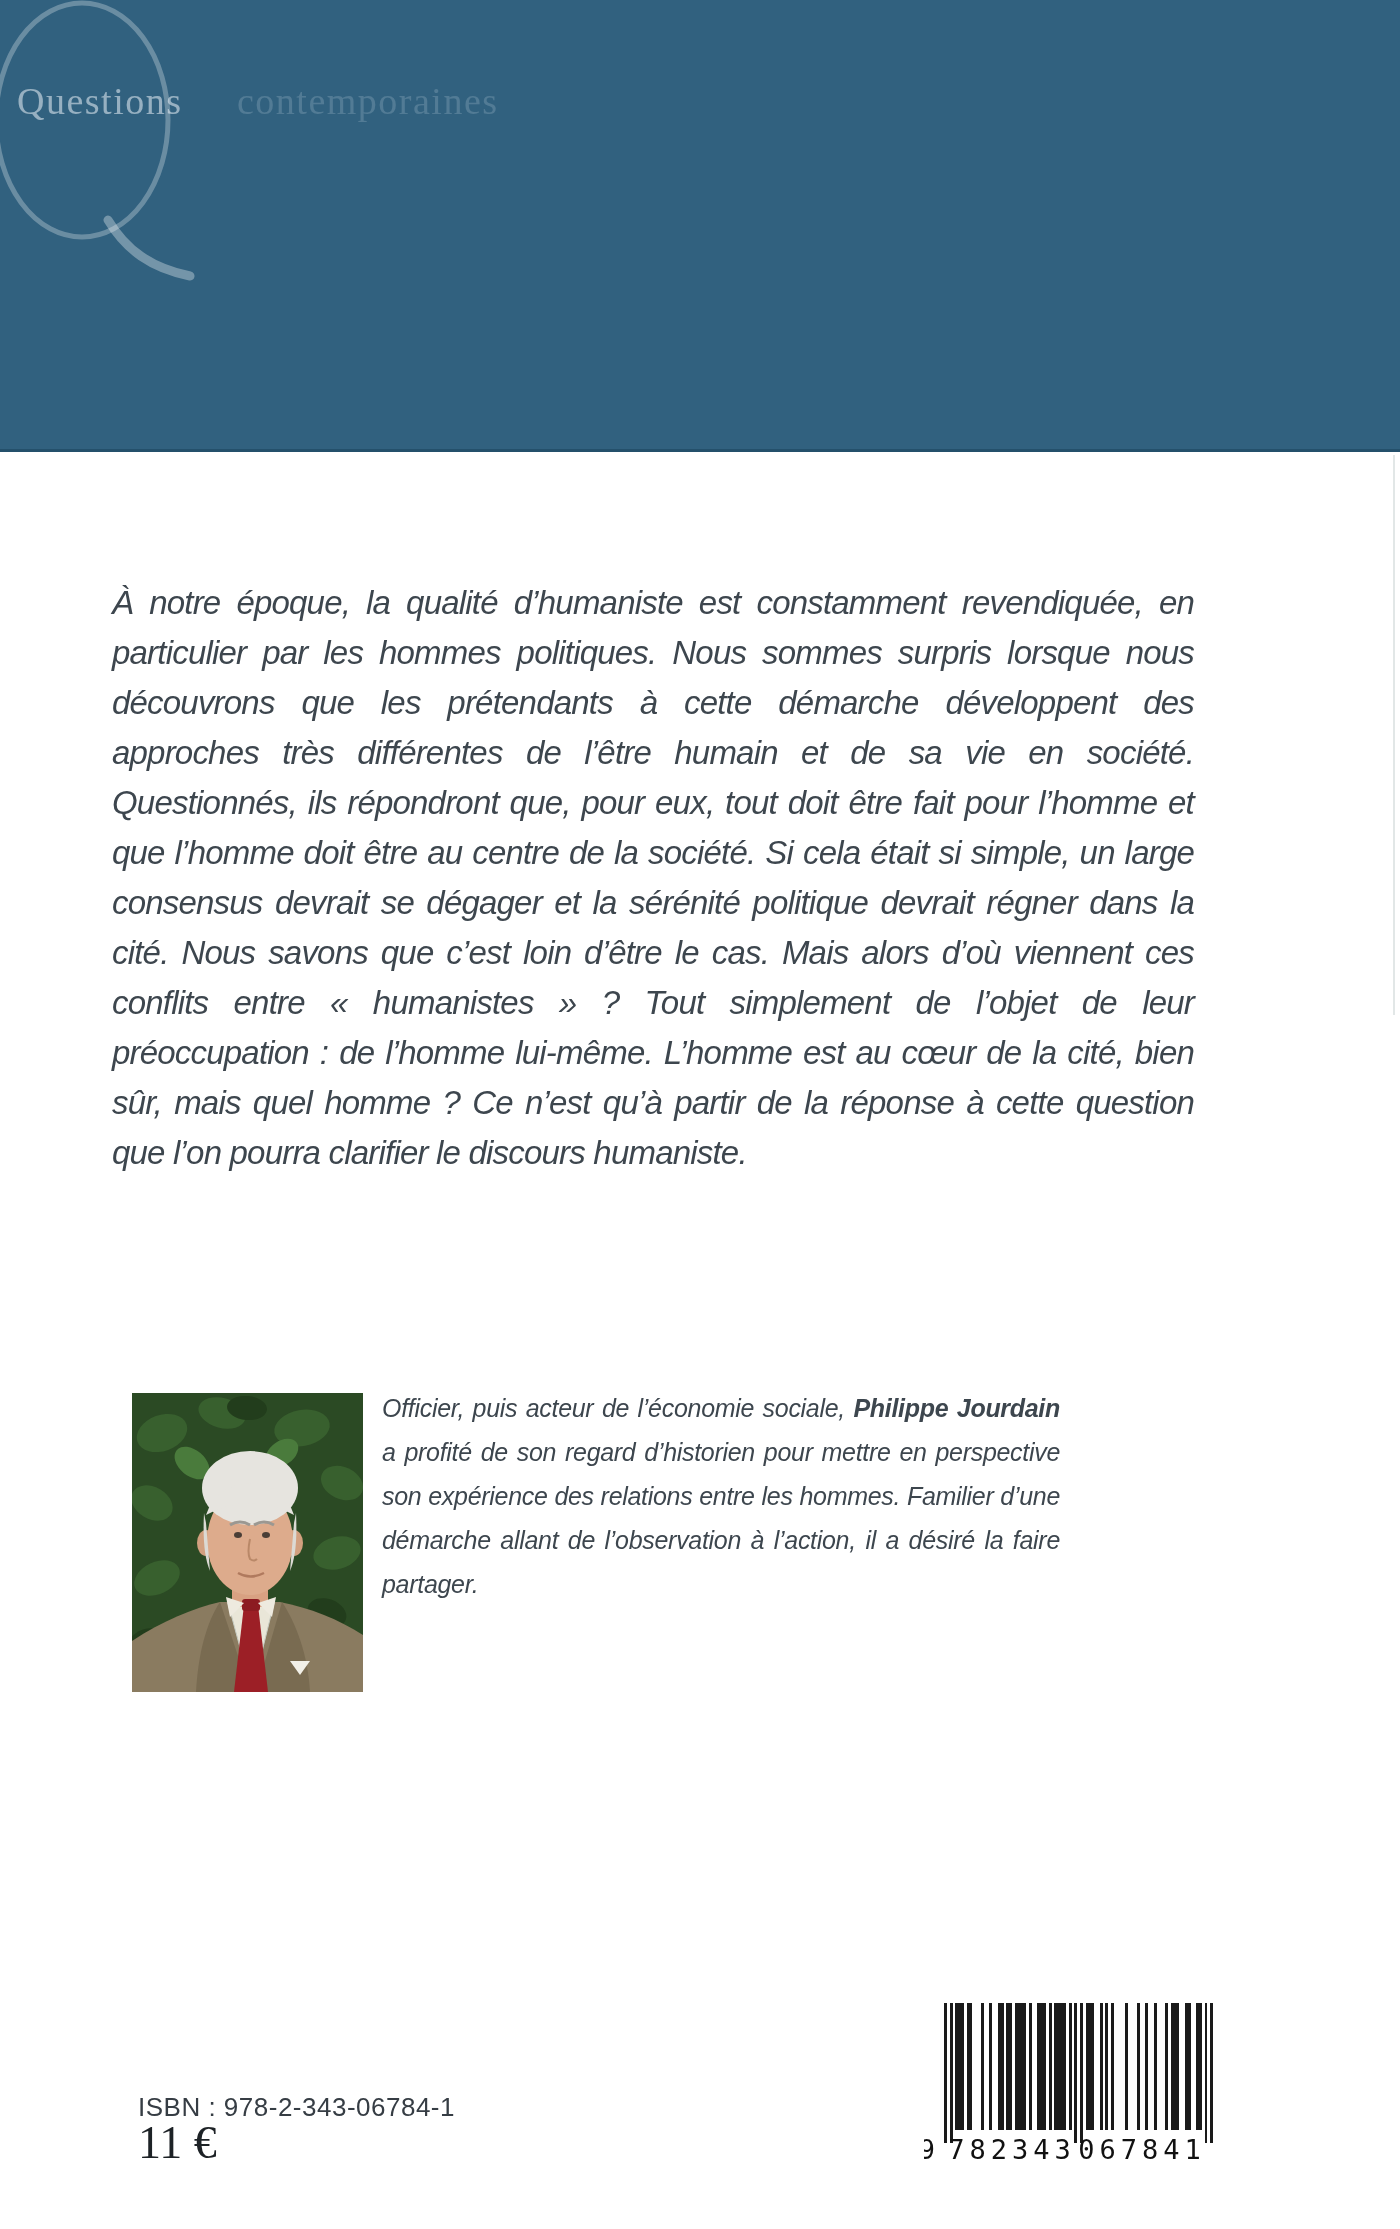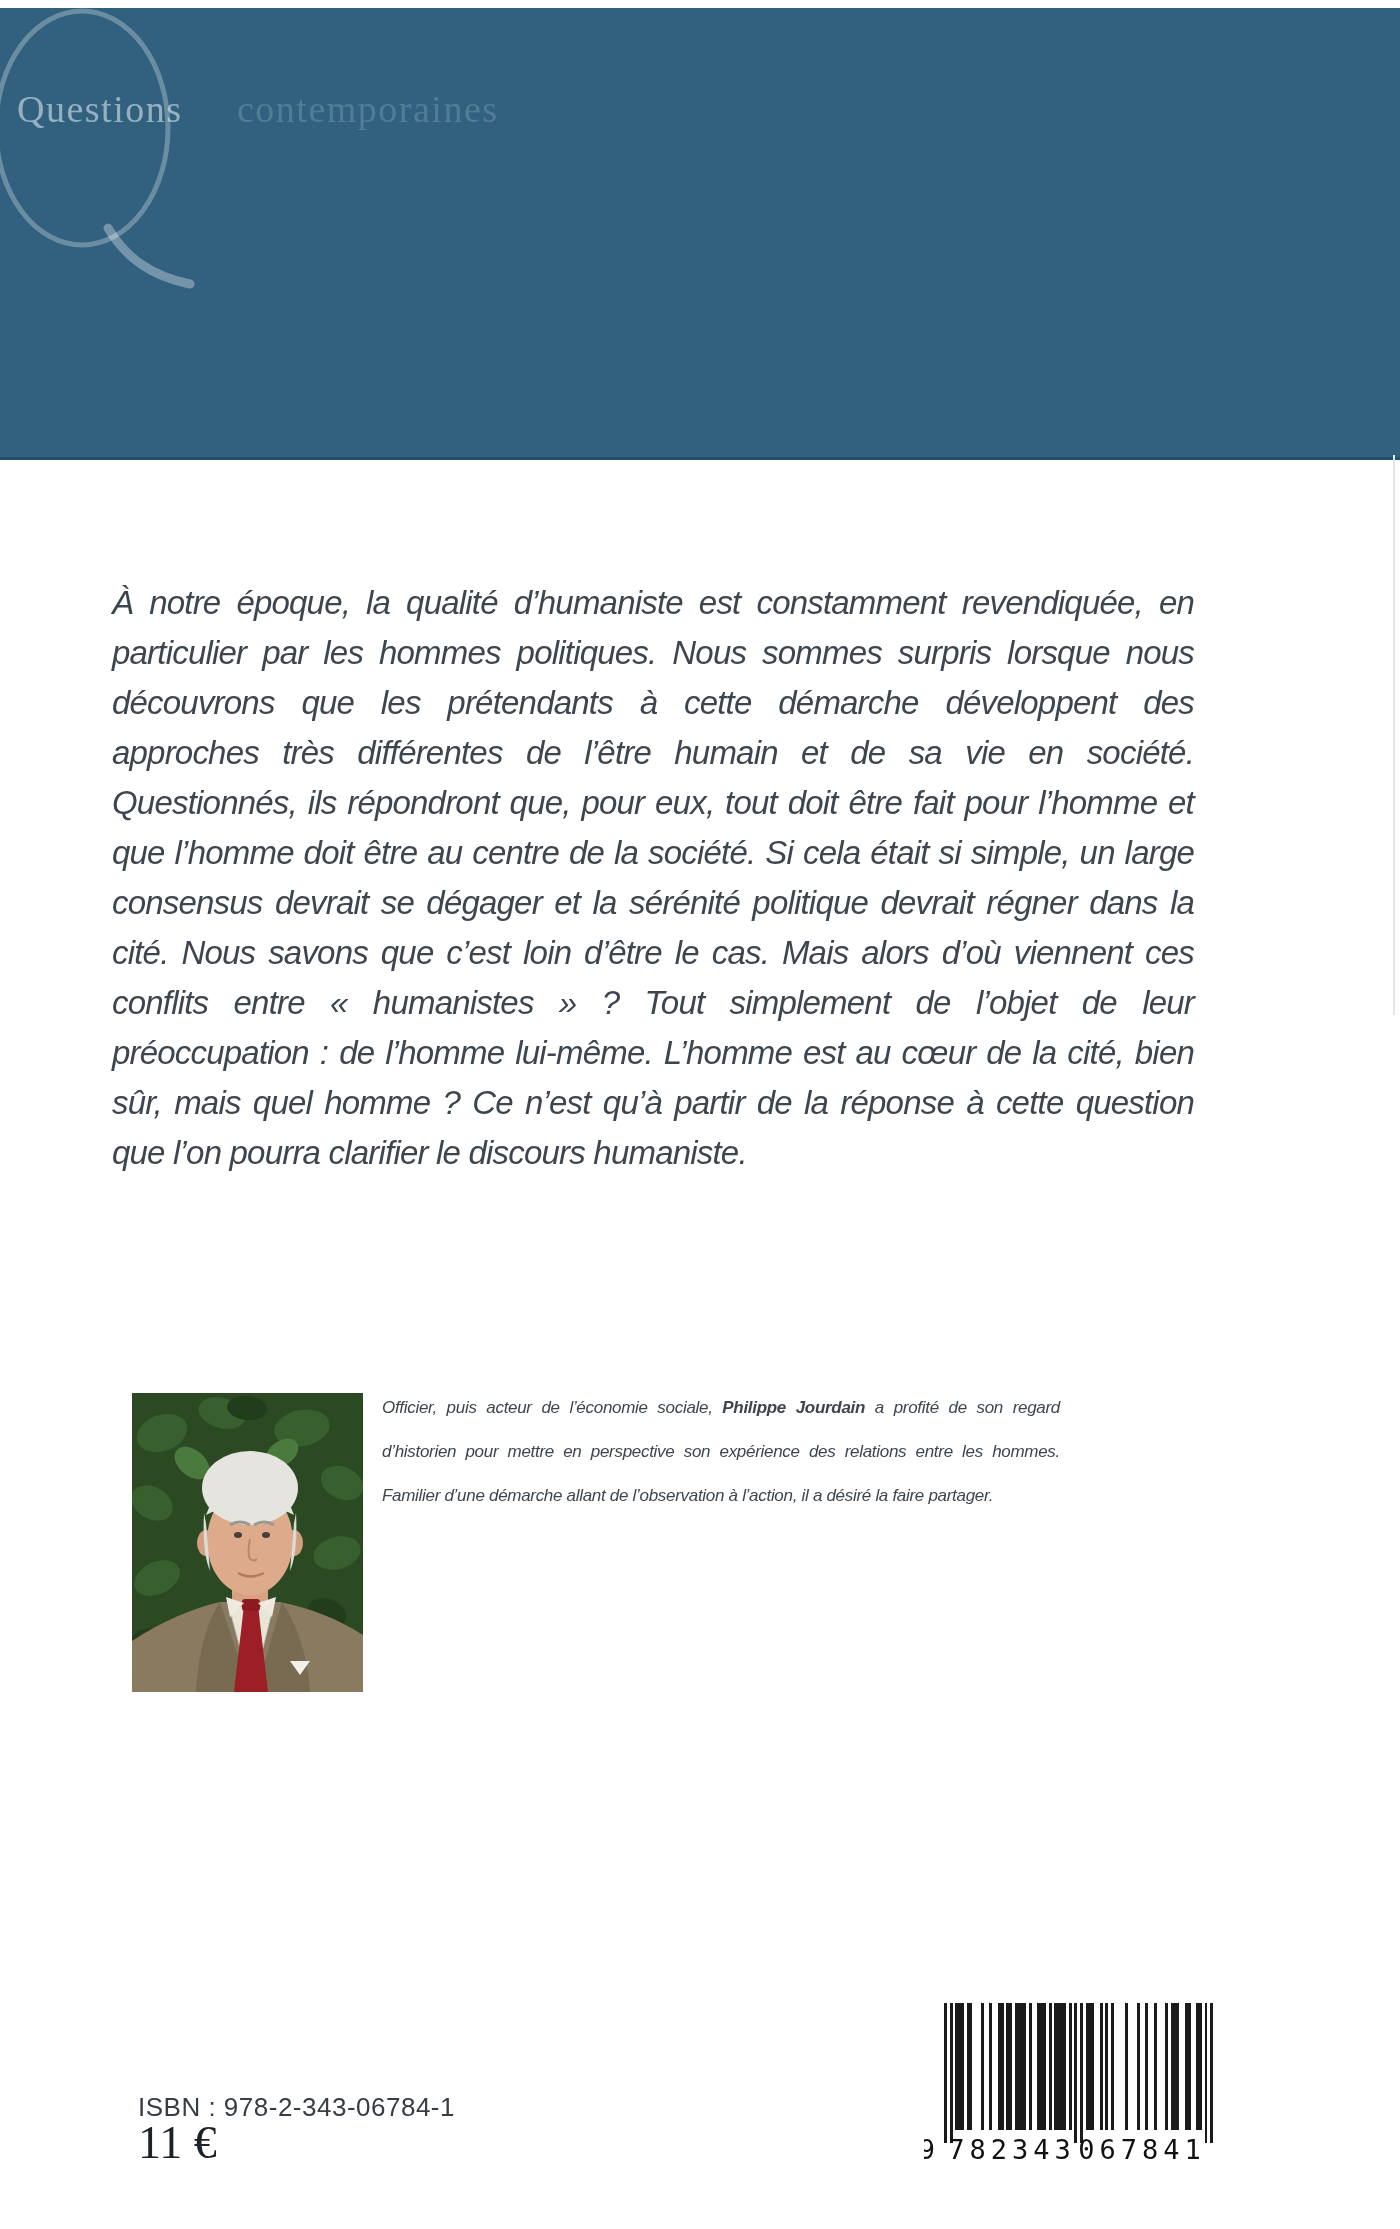--- a/index.html
+++ b/index.html
@@ -1,21 +1,21 @@
 <!DOCTYPE html>
 <html><head>
 <meta charset="utf-8">
 <style>
   html,body{margin:0;padding:0;}
   body{
     width:1400px;height:2229px;position:relative;background:#ffffff;
     font-family:"Liberation Sans",sans-serif;overflow:hidden;
   }
   .band{
-    position:absolute;left:0;top:8px;width:1400px;height:449px;
+    position:absolute;left:0;top:0;width:1400px;height:449px;
     background:#31617f;border-bottom:3px solid #24506b;overflow:hidden;
   }
   .q-mark{position:absolute;left:-6px;top:-2px;}
   .coll-word{
     position:absolute;top:79px;
     font-family:"Liberation Serif",serif;font-size:38px;letter-spacing:1.5px;
     font-weight:300;white-space:nowrap;
   }
   .coll-left{left:17px;color:rgba(235,243,248,0.55);}
   .coll-right{left:200px;color:rgba(235,243,248,0.18);margin-left:37px;}
@@ -27,21 +27,21 @@
   .synopsis{
     position:absolute;left:112px;top:578px;width:1082px;margin:0;
     font-size:33px;line-height:50px;letter-spacing:-0.8px;
     text-align:justify;color:#3d464e;font-weight:300;font-style:italic;
   }
   .author-photo{
     position:absolute;left:132px;top:1393px;width:231px;height:299px;display:block;
   }
   .bio{
     position:absolute;left:382px;top:1386px;width:678px;margin:0;
-    font-size:17px;line-height:44px;letter-spacing:-0.3px;
+    font-size:25px;line-height:44px;letter-spacing:-0.3px;
     font-style:italic;text-align:justify;color:#3d464e;
   }
   .bio b{font-weight:bold;}
   .isbn{
     position:absolute;left:138px;top:2078px;
     font-size:26px;letter-spacing:0.5px;color:#363d44;font-weight:300;white-space:nowrap;margin-top:14px;
   }
   .price{
     position:absolute;left:138px;top:2116px;
     font-family:"Liberation Serif",serif;font-size:46px;color:#1d2226;white-space:nowrap;

